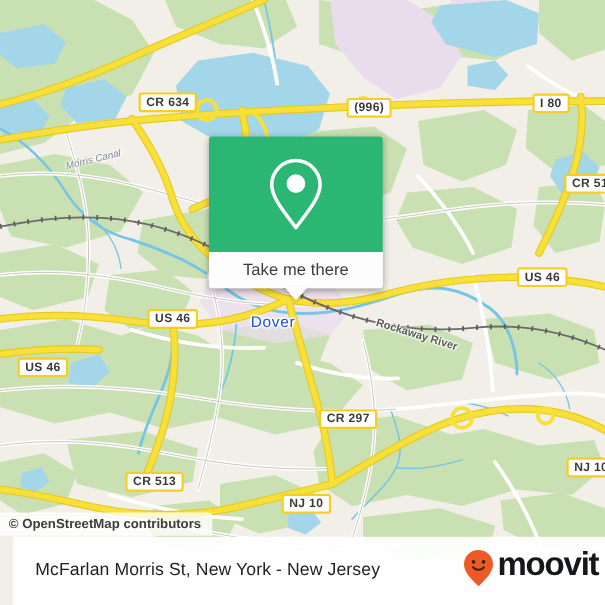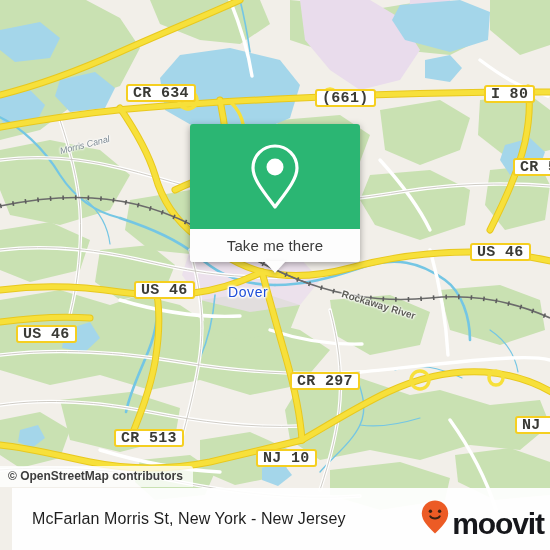--- a/index.html
+++ b/index.html
@@ -14,28 +14,27 @@
   .map{position:absolute;inset:0;background:#f2efe9;overflow:hidden;}
   .map svg{position:absolute;top:0;left:0;}
 
   
   .shield{
     position:absolute;
     background:#fff;
     border:2px solid #f5cf20;
     border-radius:3px;
     color:#3b3b36;
-    font-size:15px;
+    font-size:11px;
     font-weight:bold;
     letter-spacing:.3px;
     padding:1px 5px 0 5px;
     line-height:13px;
     white-space:nowrap;
     box-sizing:border-box;
-    font-family:Liberation Mono, monospace;
   }
   .place-label{
     position:absolute;
     color:#1d4ed8;
     font-size:14px;
     letter-spacing:.6px;
     white-space:nowrap;
     text-shadow:
       1px 0 2px #fff,-1px 0 2px #fff,0 1px 2px #fff,0 -1px 2px #fff,
       1px 1px 2px #fff,-1px -1px 2px #fff,1px -1px 2px #fff,-1px 1px 2px #fff;
@@ -53,21 +52,21 @@
     color:#5c5c55;
     font-size:10px;
     font-weight:bold;
     white-space:nowrap;
     text-shadow:1px 0 2px #fff,-1px 0 2px #fff,0 1px 2px #fff,0 -1px 2px #fff;
   }
 
   
   .popup{
     position:absolute;
-    left:190px;top:124px;width:170px;
+    left:190px;top:124px;width:158px;
     border-radius:3px;
     box-shadow:0 2px 7px rgba(0,0,0,.35);
     overflow:visible;
     z-index:40;
   }
   .popup-head{
     height:105px;
     background:#2bb673;
     border-radius:3px 3px 0 0;
     display:flex;align-items:center;justify-content:center;
@@ -110,21 +109,21 @@
     background:rgba(255,255,255,.93);
     z-index:50;
     display:flex;align-items:center;
   }
   .bottombar .title{
     position:absolute;left:20px;top:50%;transform:translateY(-50%);
     font-size:16px;color:#1f1f1f;letter-spacing:.1px;white-space:nowrap;
   }
   .brand{
     position:absolute;right:18px;top:50%;transform:translateY(-50%);
-    display:flex;align-items:flex-end;gap:2px;
+    display:flex;align-items:flex-start;gap:2px;
   }
   .brand .wordmark{
     font-size:30px;font-weight:bold;color:#16171b;letter-spacing:-1.1px;
     line-height:30px;
   }
 </style>
 </head>
 <body>
 
 <div id="root">
@@ -272,21 +271,21 @@
         <path d="M0,206 C30,200 60,196 92,198 C130,200 170,212 205,232 C240,252 275,272 310,284 C350,298 390,302 430,298 C470,294 510,300 550,318" stroke="#5d5d5d" stroke-width="4.6" fill="none" stroke-dasharray="1.6 11" stroke-linecap="butt"></path>
         <path d="M205,232 C240,252 275,272 310,284" stroke="#6b6b6b" stroke-width="1.4" fill="none"></path>
       </g>
     </svg>
 
     <div class="place-label" style="left:228px;top:284px;">Dover</div>
     <div class="water-label" style="left:60px;top:146px;transform:rotate(-14deg);transform-origin:0 50%;">Morris Canal</div>
     <div class="river-label" style="left:342px;top:288px;transform:rotate(17deg);transform-origin:0 50%;">Rockaway River</div>
 
     <div class="shield" style="left:126px;top:84px;">CR 634</div>
-    <div class="shield" style="left:315px;top:89px;">(661)</div>
+    <div class="shield" style="left:315px;top:89px;">(996)</div>
     <div class="shield" style="left:484px;top:85px;">I 80</div>
     <div class="shield" style="left:513px;top:158px;">CR 513</div>
     <div class="shield" style="left:470px;top:243px;">US 46</div>
     <div class="shield" style="left:134px;top:281px;">US 46</div>
     <div class="shield" style="left:16px;top:325px;">US 46</div>
     <div class="shield" style="left:290px;top:372px;">CR 297</div>
     <div class="shield" style="left:515px;top:416px;">NJ 10</div>
     <div class="shield" style="left:114px;top:429px;">CR 513</div>
     <div class="shield" style="left:256px;top:449px;">NJ 10</div>
   </div>

